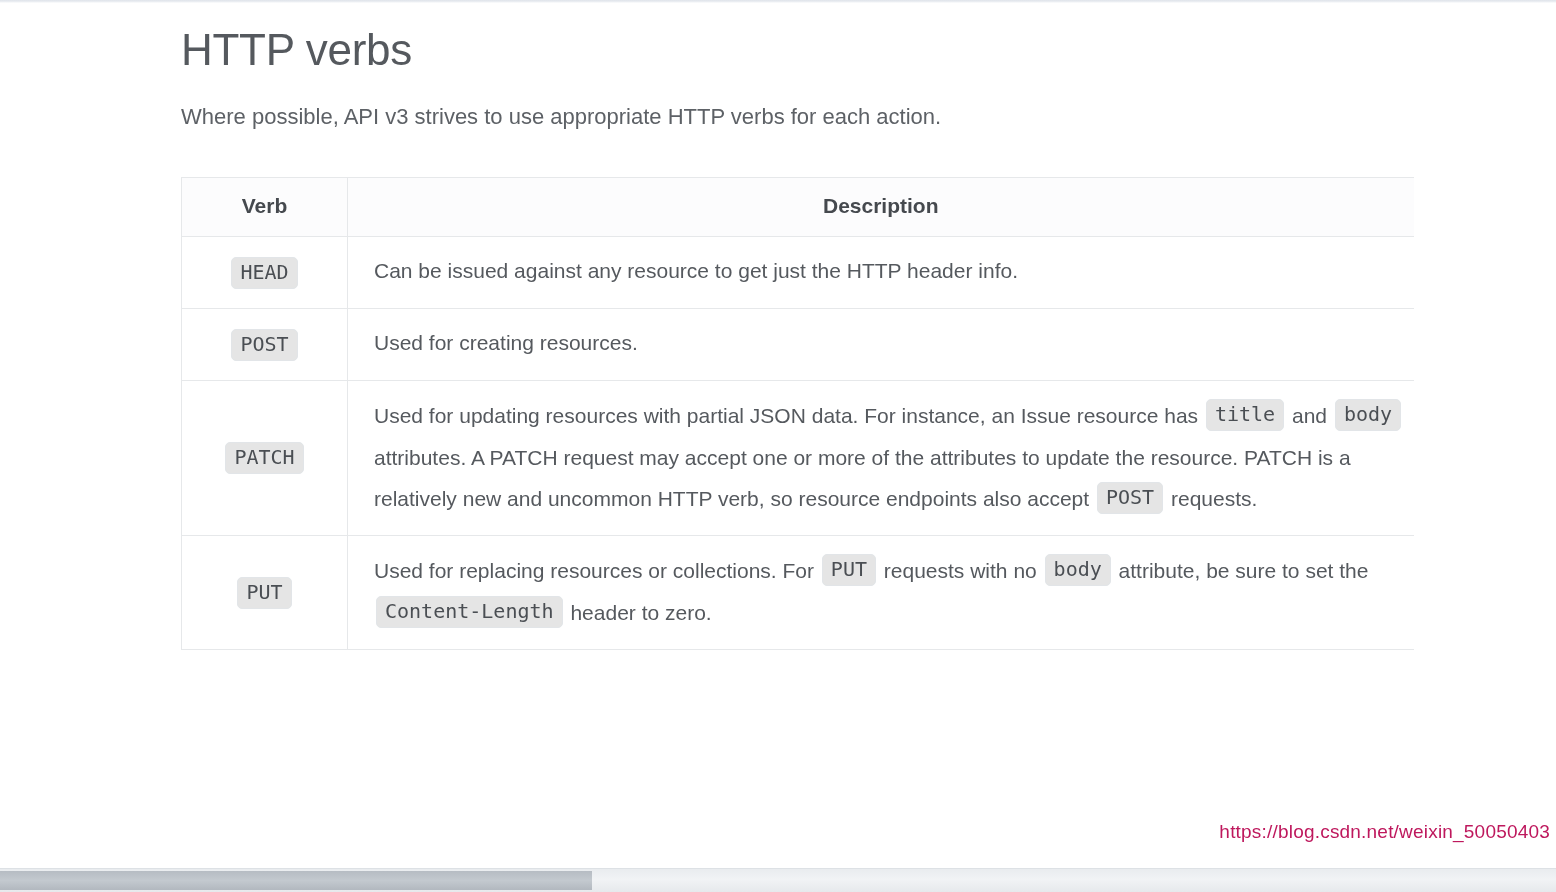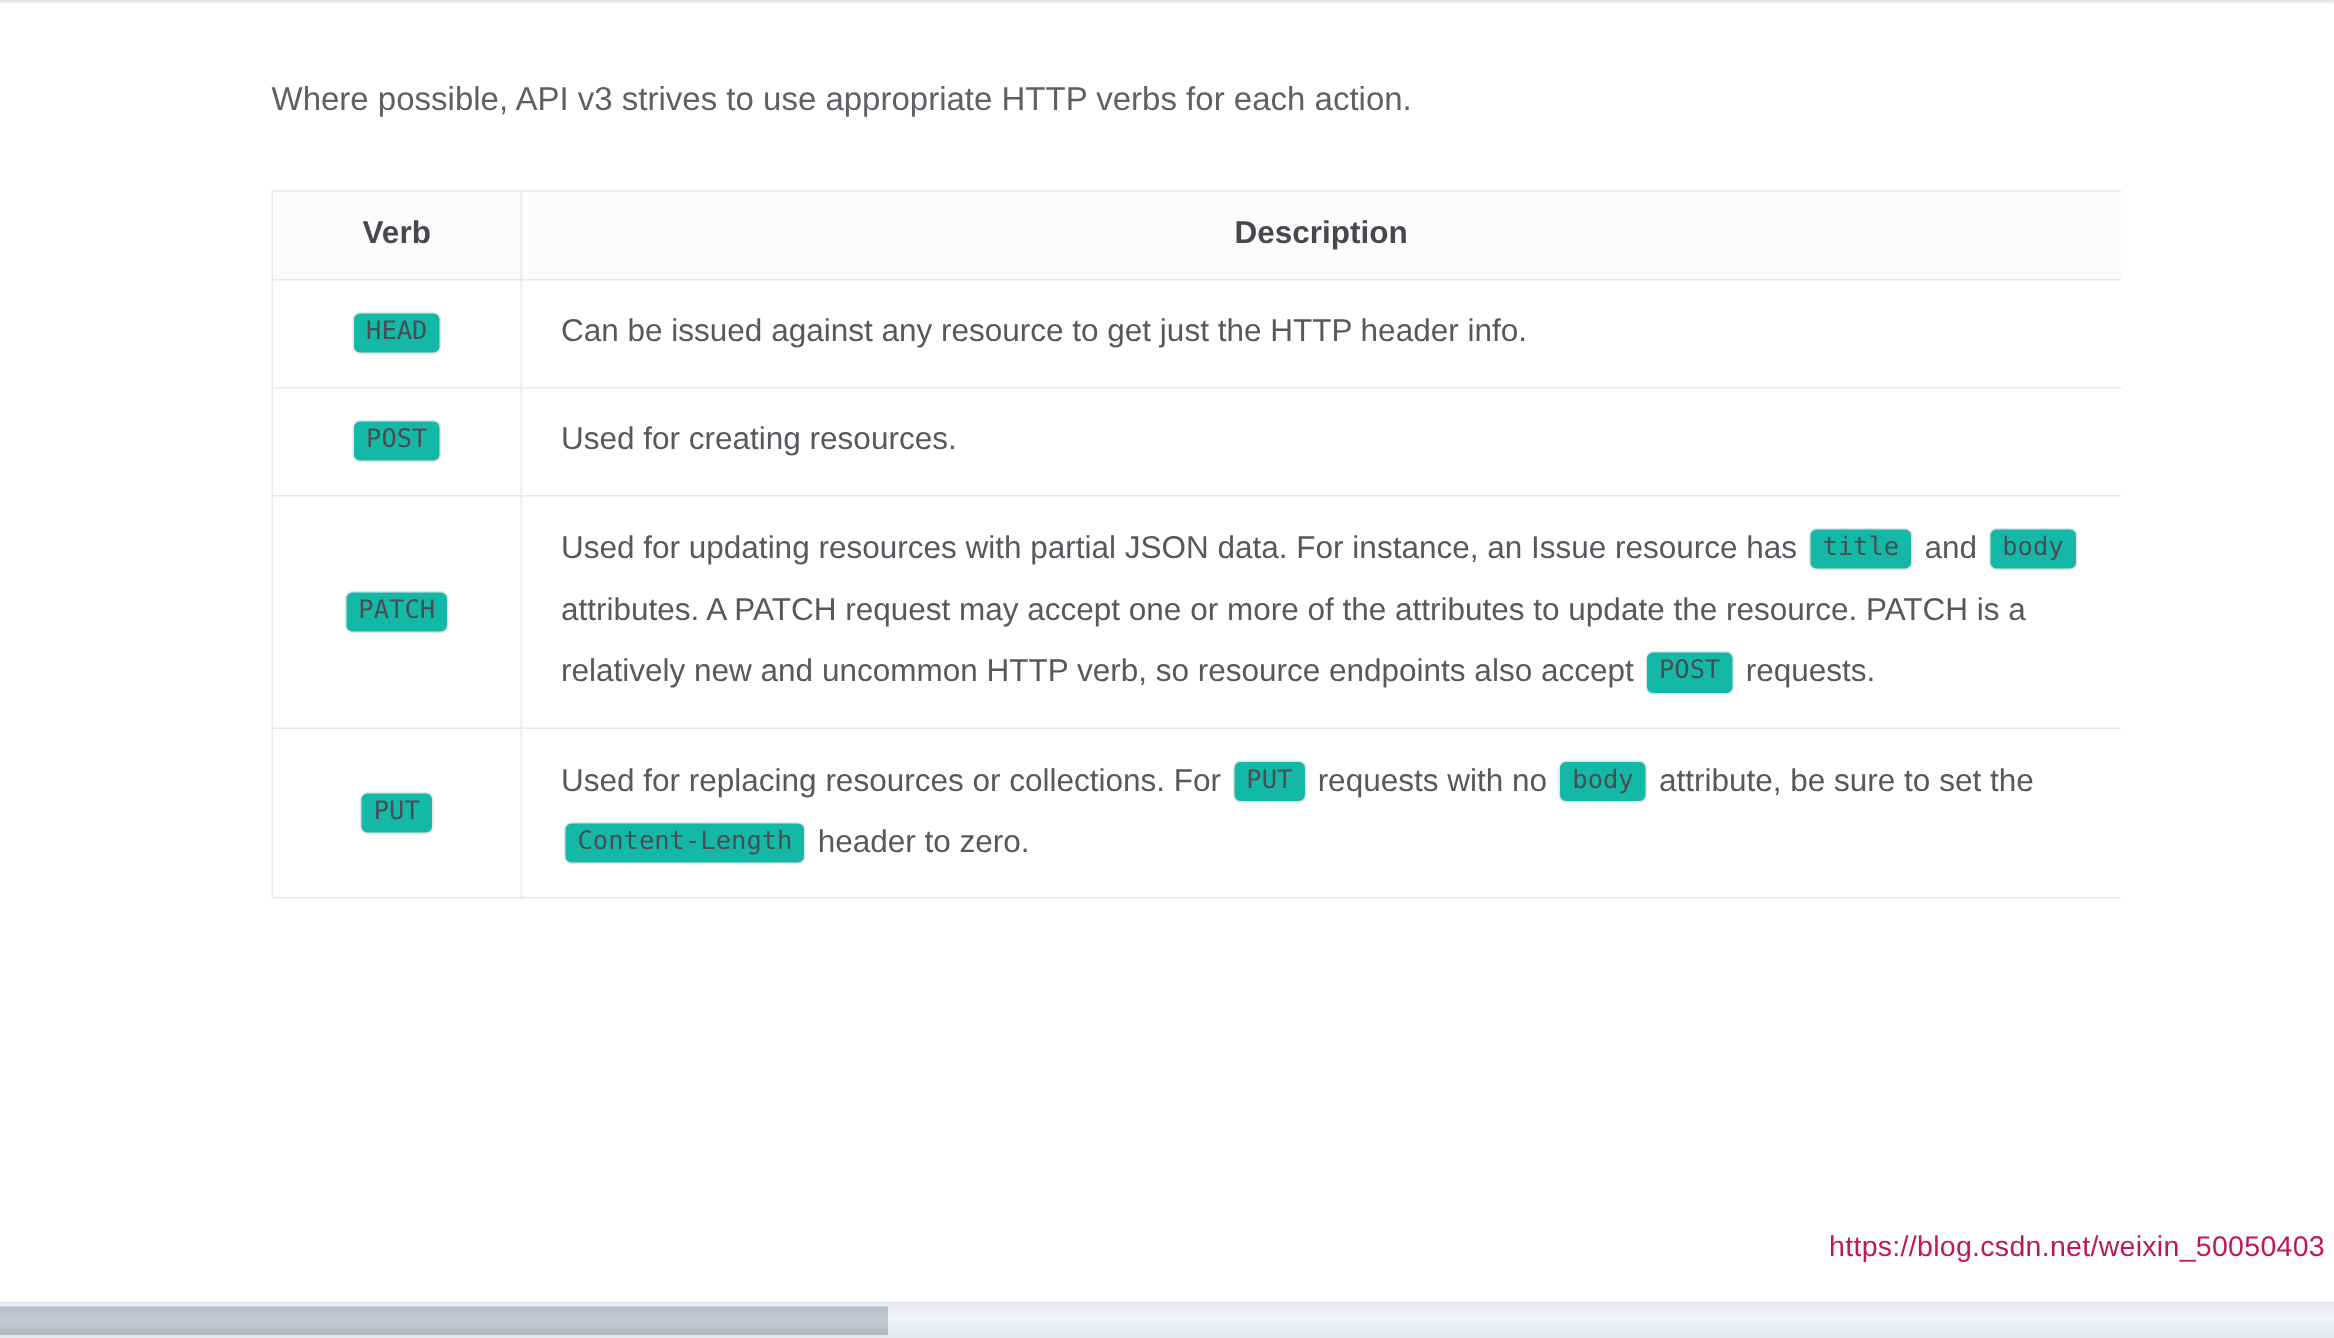--- a/index.html
+++ b/index.html
@@ -99,23 +99,23 @@
     color: #55595e;
     line-height: 1.95;
     background: #ffffff;
   }
   .verbs-table tr.tall td.desc { line-height: 1.97; }
 
   
   .code {
     display: inline-block;
     font-family: "DejaVu Sans Mono", "Liberation Mono", monospace;
-    font-size: 17px;
+    font-size: 20px;
     color: #4a4e53;
-    background: #14b8a6;
+    background: #e5e5e5;
     border: 1px solid #e2e5e8;
     border-radius: 5px;
     padding: 2px 8px 3px 8px;
     line-height: 1.25;
     vertical-align: 2px;
     white-space: nowrap;
   }
   .code.inline { margin: 0 2px; }
 
   
@@ -151,20 +151,21 @@
   }
 </style>
 </head>
 <body>
 
 <div class="top-rule"></div>
 
 <div class="page">
   <div class="content">
 
+    <h1 class="page-title">HTTP verbs</h1>
 
     <p class="intro">Where possible, API v3 strives to use appropriate HTTP verbs for each action.</p>
 
     <table class="verbs-table">
       <colgroup>
         <col class="c-verb">
         <col class="c-desc">
       </colgroup>
       <thead>
         <tr>

